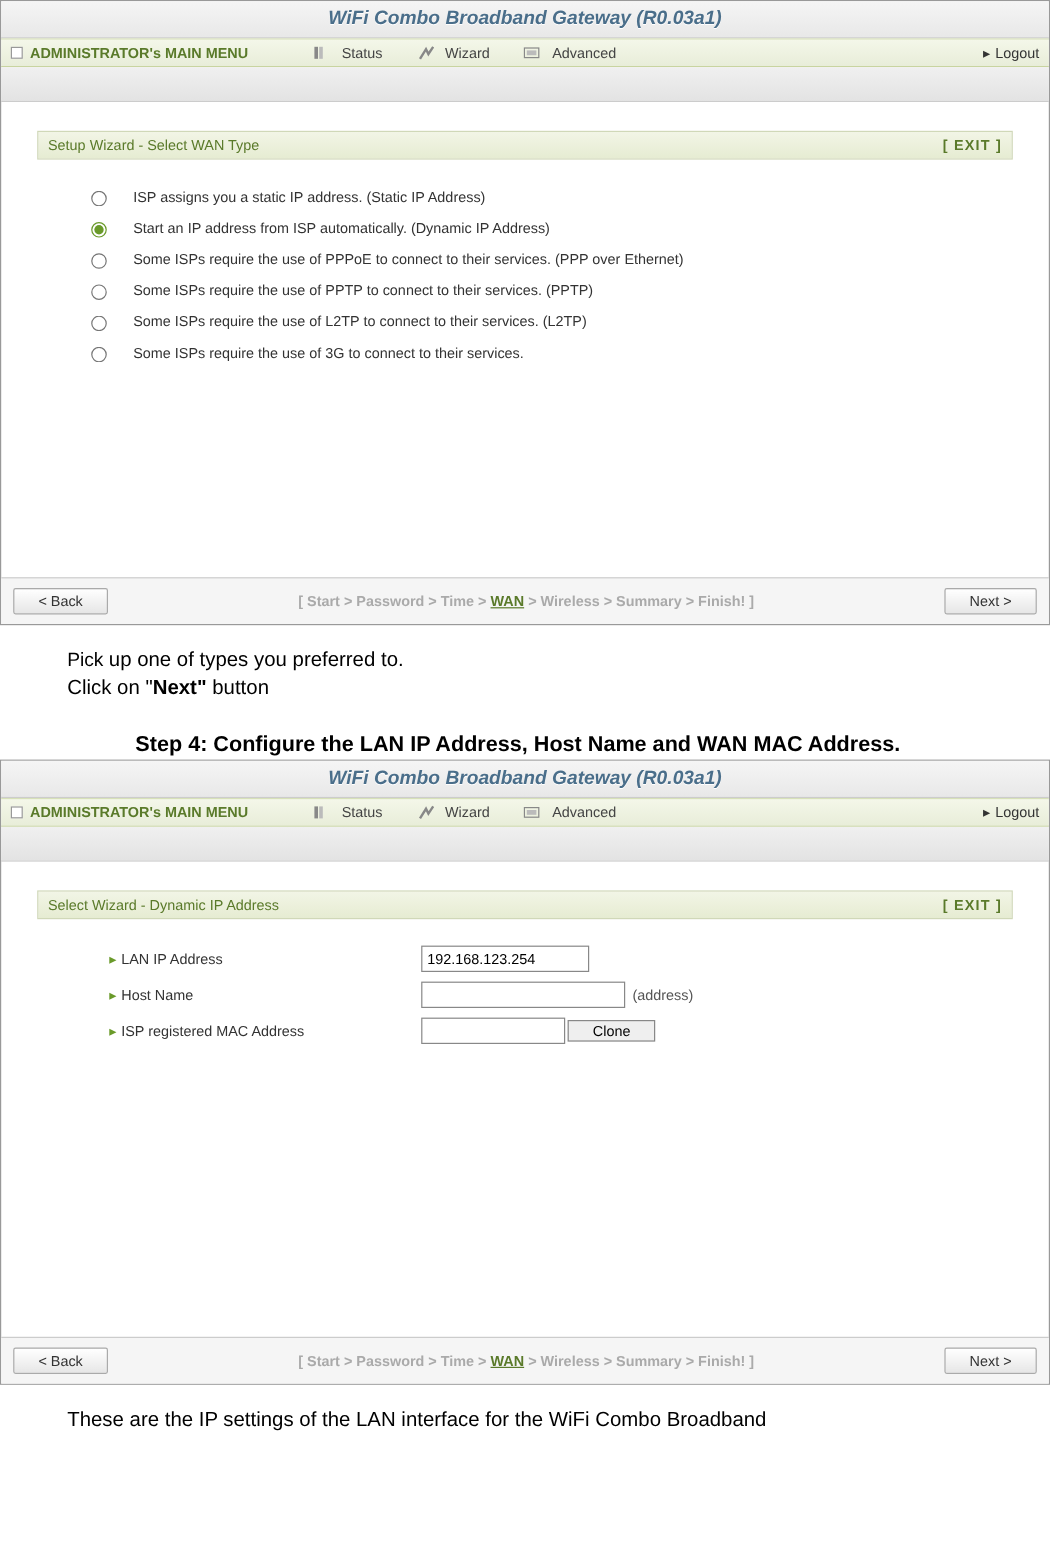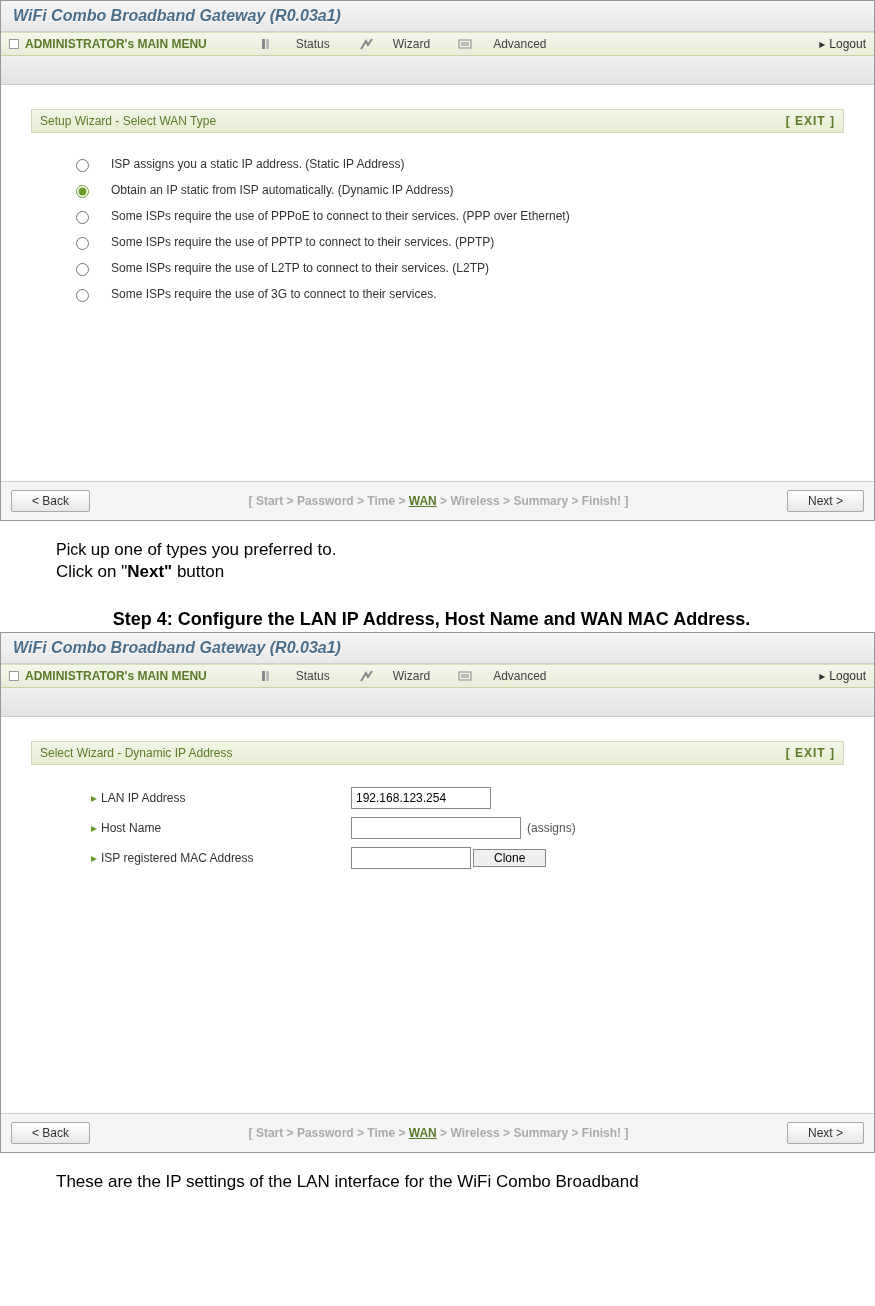--- a/index.html
+++ b/index.html
@@ -1,22 +1,22 @@
 <!DOCTYPE html>
 <html><head>
 <meta charset="utf-8">
 <style>
   body { margin:0; padding:0; font-family: Arial, Helvetica, sans-serif; font-size:13px; color:#000; background:#fff; width:875px; }
   .router-panel { border:1px solid #999; background:#fff; margin:0; }
-  .title-bar { background:linear-gradient(#f5f5f5,#e8e8e8); padding:6px 12px; border-bottom:1px solid #ccc;}
+  .title-bar { background:linear-gradient(#f5f5f5,#e8e8e8); text-align:center; padding:6px 12px; border-bottom:1px solid #ccc;}
   .title-bar .title { color:#4a6e8a; font-weight:bold; font-style:italic; font-size:16px; text-shadow:0 1px 0 #fff;}
   .menu-bar { background:linear-gradient(#f4f7e9,#e8edd9); border-top:1px solid #d6e0b8; border-bottom:1px solid #c8d4a0; padding:4px 8px; display:flex; align-items:center; color:#5a7a2a; font-size:12px;}
   .menu-bar .bullet { display:inline-block; width:8px; height:8px; border:1px solid #999; margin-right:6px; background:#fff;}
   .menu-bar .admin { color:#5a7a2a; font-weight:bold; margin-right:40px;}
-  .menu-bar .nav-item { color:#444; margin:0 14px; display:flex; align-items:center; gap:19px;}
+  .menu-bar .nav-item { color:#444; margin:0 14px; display:flex; align-items:center; gap:8px;}
   .menu-bar .spacer { flex:1;}
   .menu-bar .logout { color:#333; display:flex; align-items:center; gap:4px;}
   .sub-bar { background:linear-gradient(#f0f0f0,#e3e3e3); height:28px; border-bottom:1px solid #ccc;}
   .content-area { padding:24px 30px 12px 30px; min-height:360px; }
   .wizard-header { background:linear-gradient(#f2f5e6,#e6ecd2); border:1px solid #d0d8b8; padding:4px 8px; display:flex; align-items:center; color:#5a7a2a; font-size:12px;}
   .wizard-header .wh-title { font-weight:normal; color:#5a7a2a;}
   .wizard-header .wh-exit { margin-left:auto; color:#5a7a2a; font-weight:bold; letter-spacing:1px;}
   .radio-list { padding:18px 0 0 40px;}
   .radio-row { display:flex; align-items:center; padding:5px 0; font-size:12px; color:#333;}
   .radio-row input[type=radio]{ margin-right:22px; accent-color:#6a9a2a;}
@@ -80,21 +80,21 @@
       <span class="wh-title">Setup Wizard - Select WAN Type</span>
       <span class="wh-exit">[ EXIT ]</span>
     </div>
     <div class="radio-list">
       <div class="radio-row">
         <input type="radio" name="wan1" style="">
         <span>ISP assigns you a static IP address. (Static IP Address)</span>
       </div>
       <div class="radio-row">
         <input type="radio" name="wan1" checked="" style="">
-        <span>Obtain an IP static from ISP automatically. (Dynamic IP Address)</span>
+        <span>Start an IP address from ISP automatically. (Dynamic IP Address)</span>
       </div>
       <div class="radio-row">
         <input type="radio" name="wan1" style="">
         <span>Some ISPs require the use of PPPoE to connect to their services. (PPP over Ethernet)</span>
       </div>
       <div class="radio-row">
         <input type="radio" name="wan1" style="">
         <span>Some ISPs require the use of PPTP to connect to their services. (PPTP)</span>
       </div>
       <div class="radio-row">
@@ -172,21 +172,21 @@
     </div>
 
     <div class="form-area">
       <div class="form-row">
         <span class="lbl"><span class="tri">▸</span><span>LAN IP Address</span></span>
         <input type="text" style="width: 130px;" value="192.168.123.254">
       </div>
       <div class="form-row">
         <span class="lbl"><span class="tri">▸</span><span>Host Name</span></span>
         <input type="text" style="width: 160px;" value="">
-        <span class="opt">(assigns)</span>
+        <span class="opt">(address)</span>
       </div>
       <div class="form-row">
         <span class="lbl"><span class="tri">▸</span><span>ISP registered MAC Address</span></span>
         <input type="text" style="width: 110px;" value="">
         <button class="clone">Clone</button>
       </div>
     </div>
     <div style="height:200px"></div>
   </div>
 

